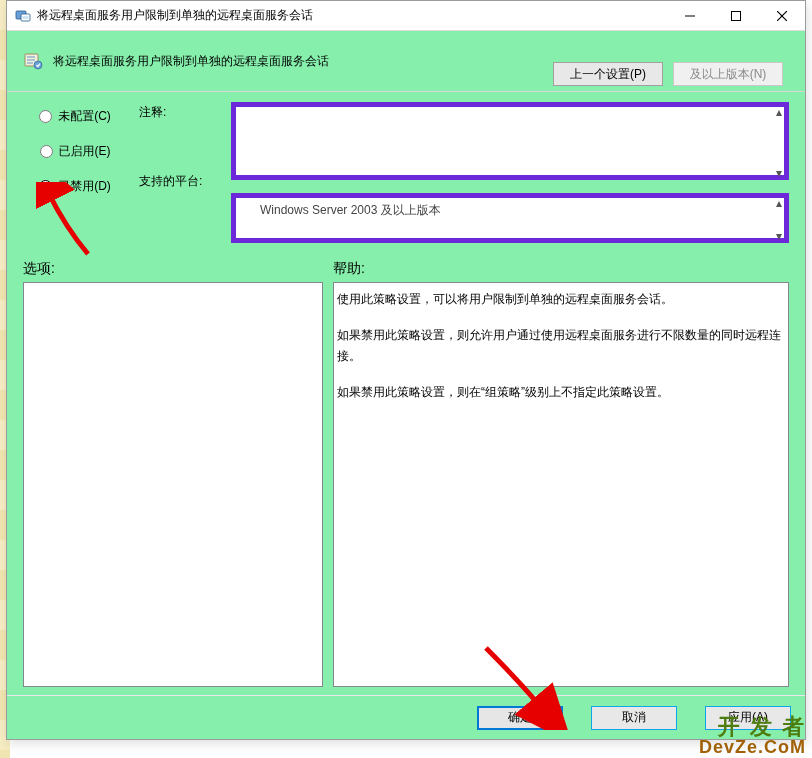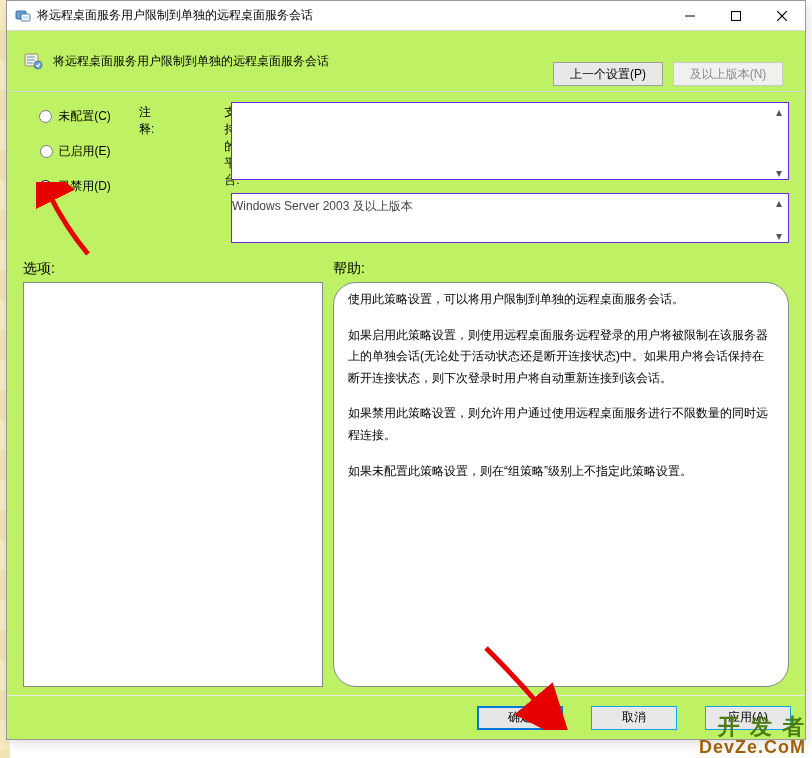--- a/index.html
+++ b/index.html
@@ -18,21 +18,21 @@
     position: absolute;
     left: 0; top: 0; bottom: 0; width: 10px;
     background: repeating-linear-gradient(#f6ecc3 0 30px,#f0e4b0 30px 60px);
     z-index: 0;
   }
   .window {
     position: absolute;
     left: 6px; top: 0;
     width: 800px;
     height: 740px;
-    background: #bef264;
+    background: #86efac;
     border: 1px solid #9a9a9a;
     box-shadow: 2px 4px 10px rgba(0,0,0,0.12);
     z-index: 2;
     display: flex;
     flex-direction: column;
   }
   
   .titlebar {
     height: 30px;
     border-bottom: 1px solid #dcdcdc;
@@ -102,35 +102,35 @@
     align-items:center;
   }
   .radio-row { display:flex; align-items:center; gap:6px; font-size:12px; }
   .radio-row input[type=radio]{
     width:13px; height:13px;
     accent-color:#000;
     margin:0;
   }
   .label-col {
     width: 80px;
-    display:flex; 
-    gap: 70px;
+    display:flex; flex-direction:column;
+    gap: 52px;
     padding-top:2px;
     font-size:12px;
   }
   .fields-col {
     flex:1;
     display:flex; flex-direction:column; gap:10px;
   }
   .textarea-box {
     width: 100%;
-    border:1px solid #6d28d9;
+    border:5px solid #6d28d9;
     background:#fff;
     font-size:12px;
-    padding:4px 18px 4px 0;
+    padding:4px 18px 4px 24px;
     font-family:inherit;
     resize:none;
     position:relative;
   }
   .ta-wrap { position:relative; }
   .ta-scroll {
     position:absolute; right:2px; top:2px; bottom:2px; width:16px;
     display:flex; flex-direction:column; justify-content:space-between;
   }
   .scroll-btn {
@@ -155,21 +155,21 @@
     gap:10px;
     min-height:0;
   }
   .panel {
     border:1px solid #828790;
     background:#fff;
     font-size:12px;
     overflow:hidden;
   }
   .options-panel { width:300px; }
-  .help-panel { flex:1; padding:6px 14px; line-height:1.8;border-radius:23px; }
+  .help-panel { flex:1; padding:6px 3px; line-height:1.8; }
   .help-panel p { margin:0 0 14px 0; }
   
   .footer {
     height:44px;
     display:flex; align-items:center; justify-content:flex-end;
     gap:28px;
     padding: 0 14px;
     border-top:1px solid #eaeaea;
   }
   .dlg-btn {
@@ -297,23 +297,22 @@
 
   <div class="mid-labels">
     <span class="opt-label">选项:</span>
     <span>帮助:</span>
   </div>
 
   <div class="main-panels">
     <div class="panel options-panel"></div>
     <div class="panel help-panel">
       <p>使用此策略设置，可以将用户限制到单独的远程桌面服务会话。</p>
-      <p>如果启用此策略设置，则使用远程桌面服务远程登录的用户将被限制在该服务器上的单独会话(无论处于活动状态还是断开连接状态)中。如果用户将会话保持在断开连接状态，则下次登录时用户将自动重新连接到该会话。</p>
       <p>如果禁用此策略设置，则允许用户通过使用远程桌面服务进行不限数量的同时远程连接。</p>
-      <p>如果未配置此策略设置，则在“组策略”级别上不指定此策略设置。</p>
+      <p>如果禁用此策略设置，则在“组策略”级别上不指定此策略设置。</p>
     </div>
   </div>
 
   <div class="footer">
     <div class="dlg-btn primary">确定</div>
     <div class="dlg-btn">取消</div>
     <div class="dlg-btn">应用(A)</div>
   </div>
 
 </div>

